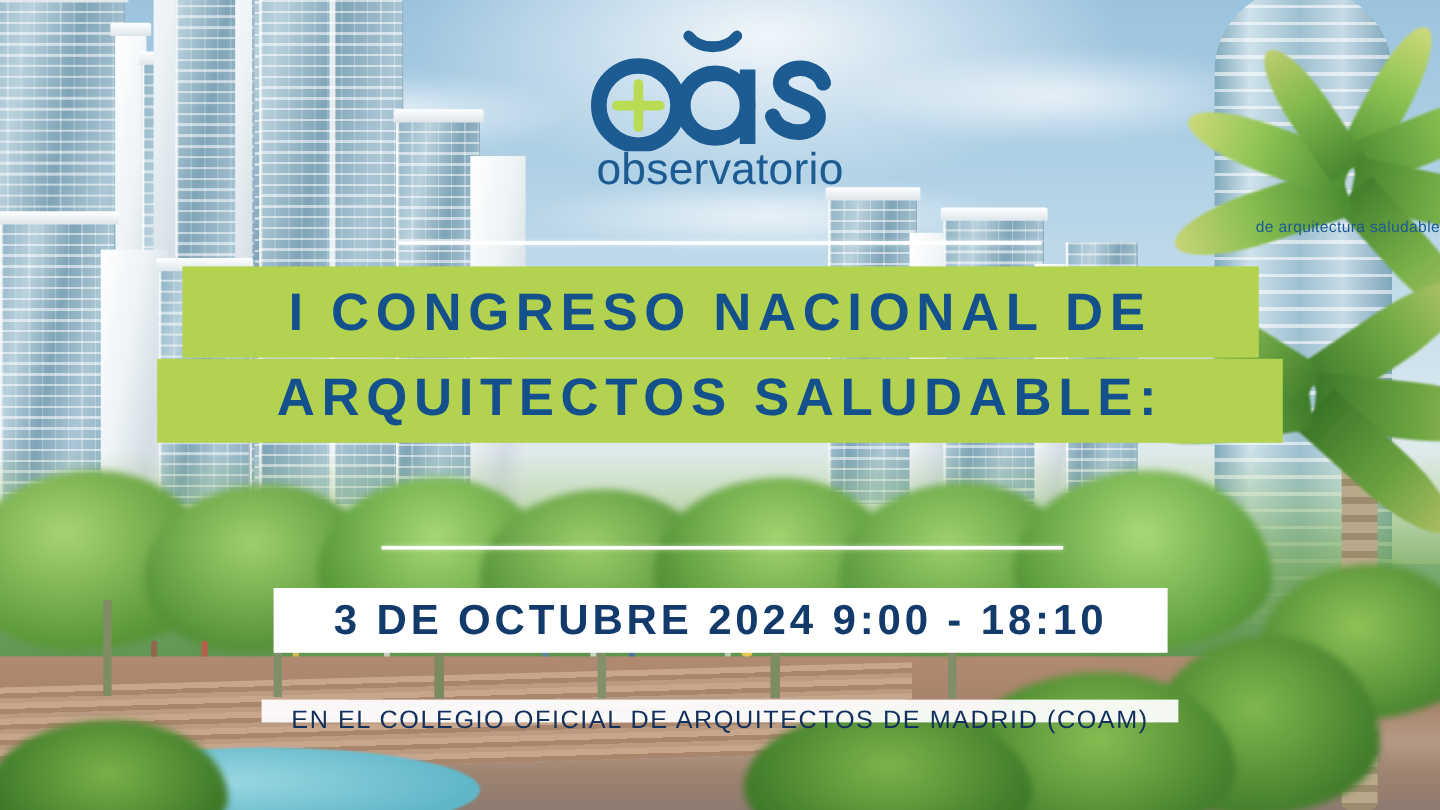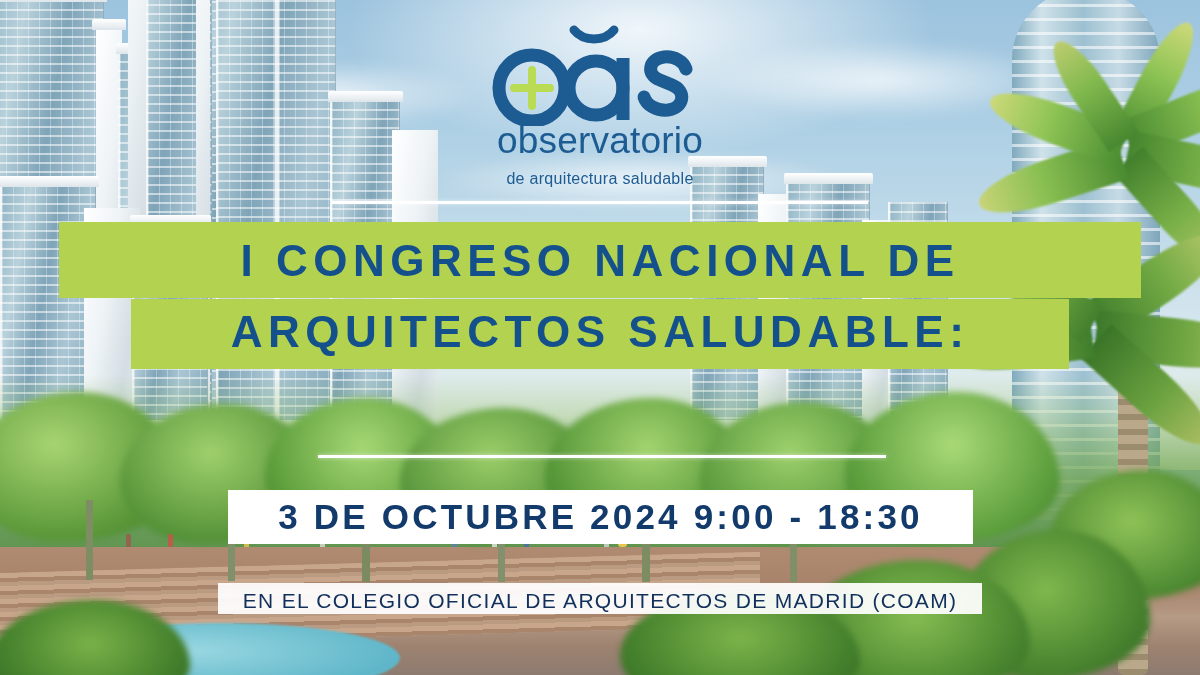--- a/index.html
+++ b/index.html
@@ -69,52 +69,52 @@
   .person { position:absolute; bottom:128px; width:5px; height:13px; border-radius:2px 2px 0 0; opacity:.85; }
 
   
   .logo { position:absolute; left:0; right:0; top:14px; text-align:center; z-index:5; }
   .logo-mark { display:block; margin:0 auto; }
   .logo-word {
     font-size:37px; font-weight:400; color:#1d5b93; letter-spacing:.2px;
     margin-top:-4px; line-height:1;
   }
   .logo-sub {
-    font-size:16px; font-weight:400; color:#1d5b93; letter-spacing:.3px;
-    margin-top:12px; line-height:1;
+    font-size:13px; font-weight:400; color:#1d5b93; letter-spacing:.3px;
+    margin-top:23px; line-height:1;text-align:right;
   }
 
   
   .rule {
     position:absolute; height:3px; background:#ffffff; z-index:6;
     box-shadow:0 0 4px rgba(255,255,255,.55);
   }
   .rule-top    { left:332px; width:536px; top:201px; }
   .rule-bottom { left:318px; width:568px; top:455px; }
 
   
   .titles { position:absolute; left:0; right:0; top:222px; z-index:7; }
   .band {
     display:block; margin:0 auto 1px auto;
     background:#b3d24f; color:#14518c;
     font-weight:700; letter-spacing:5.5px; white-space:nowrap;
     text-align:center; font-size:44px; line-height:1;
   }
-  .band-1 { width:1082px; padding:17px 0 15px; }
+  .band-1 { width:897px; padding:17px 0 15px; }
   .band-2 { width:938px; padding:11px 0 15px; }
   .band-3 { width:856px; padding:11px 0 16px; color:#ffffff; font-size:40px; letter-spacing:4.5px; }
 
   
   .date-box {
     position:absolute; left:228px; top:490px; width:745px; height:54px; z-index:7;
     background:#ffffff; color:#123a6b; font-weight:700;
     font-size:35px; letter-spacing:3.2px; line-height:54px; text-align:center; white-space:nowrap;
   }
   .venue-box {
-    position:absolute; left:218px; top:583px; width:764px; height:31px; z-index:7;
+    position:absolute; left:218px; top:583px; width:764px; height:19px; z-index:7;
     background:rgba(255,255,255,.93); color:#12305c; font-weight:400;
     font-size:21px; letter-spacing:1.3px; line-height:35px; text-align:center; white-space:nowrap;
   }
 </style>
 </head>
 <body>
 
 <div class="poster">
 
   <div class="bg">
@@ -266,16 +266,16 @@
   </div>
 
   <div class="rule rule-top"></div>
   <div class="rule rule-bottom"></div>
 
   <div class="titles">
     <div class="band band-1">I CONGRESO NACIONAL DE</div>
     <div class="band band-2">ARQUITECTOS SALUDABLE:</div>
   </div>
 
-  <div class="date-box">3 DE OCTUBRE 2024 9:00 - 18:30</div>
+  <div class="date-box">3 DE OCTUBRE 2024 9:00 - 18:10</div>
   <div class="venue-box">EN EL COLEGIO OFICIAL DE ARQUITECTOS DE MADRID (COAM)</div>
 
 </div>
 
 </body></html>

